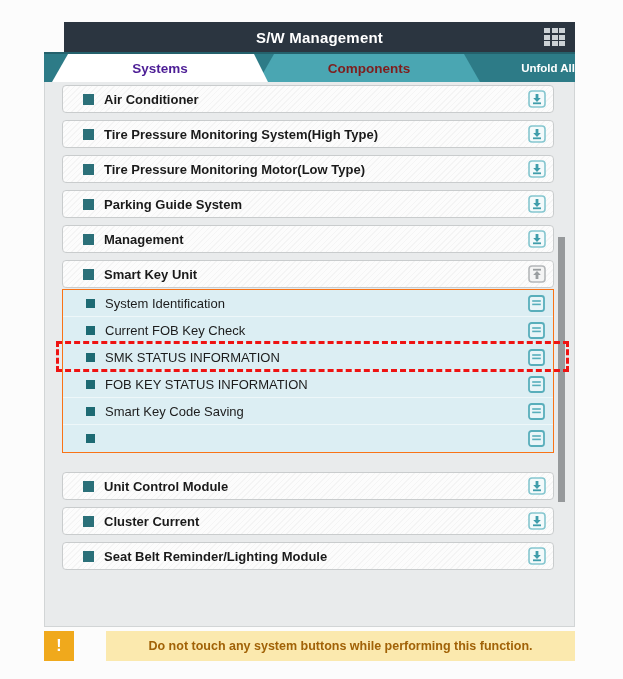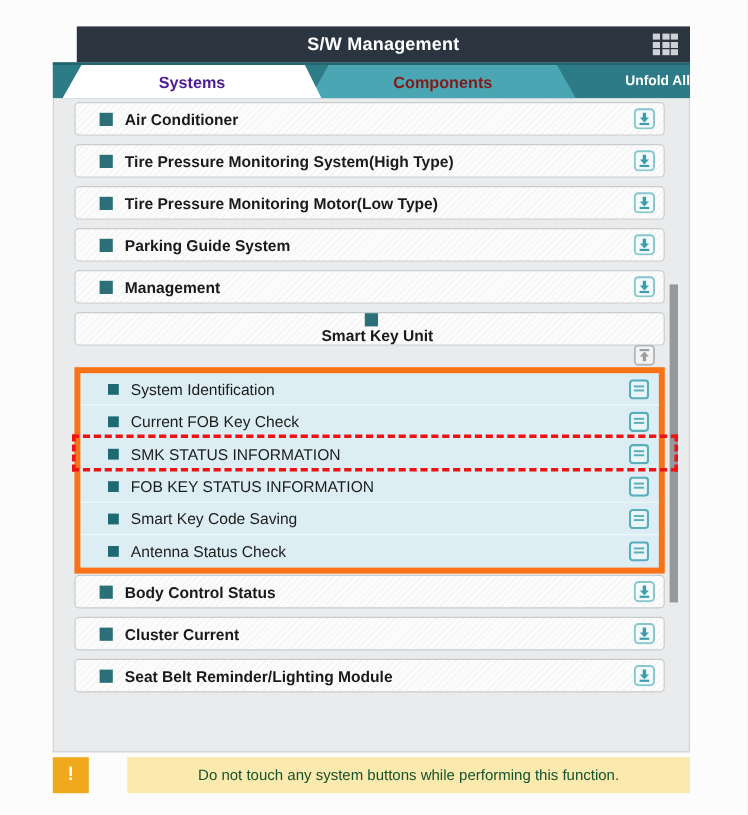--- a/index.html
+++ b/index.html
@@ -25,46 +25,46 @@
   .unfold-all { position:absolute; right:0; top:0; width:112px; height:28px; display:flex; align-items:center;
                 justify-content:flex-end; color:#ffffff; font-weight:bold; font-size:11.5px; cursor:pointer; }
 
   
   .content { position:absolute; top:60px; left:0; width:531px; height:545px; background:#e9ebec;
              border:1px solid #d2d5d6; border-top:none; overflow:hidden; padding:3px 20px 0 17px; }
   .sys-row { height:28px; margin-bottom:7px; border:1px solid #c9cccd; border-radius:4px;
              background-color:#fcfcfc;
              background-image:repeating-linear-gradient(135deg, rgba(120,120,120,0.06) 0 1px, transparent 1px 4px);
              display:flex; align-items:center; padding:0 7px 0 20px; cursor:pointer; }
-  .sys-row.tight { margin-bottom:18px;flex-direction:column; }
+  .sys-row.tight { margin-bottom:1px; }
   .bullet { width:11px; height:11px; background:#2b7079; margin-right:10px; flex:none; }
   .sys-label { font-size:13px; font-weight:bold; color:#1a1a1a; white-space:nowrap; }
   .row-icon { margin-left:auto; width:18px; height:18px; flex:none; cursor:pointer; }
   .row-icon svg { display:block; }
 
   
-  .subgroup { margin-bottom:1px; background:#dceef3; border:5px solid #f97316; }
+  .subgroup { margin-bottom:19px; background:#dceef3; border:1px solid #f97316; }
   .sub-row { height:27px; display:flex; align-items:center; padding:0 8px 0 23px;
              border-bottom:1px solid #eef7f9; position:relative; cursor:pointer; }
   .sub-row:last-child { border-bottom:none; }
   .sub-bullet { width:9px; height:9px; background:#1d6a73; margin-right:10px; flex:none; }
   .sub-label { font-size:13px; font-weight:normal; color:#1c1c1c; white-space:nowrap; }
   .sub-icon { margin-left:auto; width:17px; height:17px; flex:none; cursor:pointer; }
   .sub-icon svg { display:block; }
   .red-outline { position:absolute; left:-7px; right:-16px; top:-3px; bottom:-2px;
                  border:3px dashed #ee1312; pointer-events:none; z-index:5; }
 
   
   .scroll-thumb { position:absolute; right:9px; top:155px; width:7px; height:265px; background:#96999b; cursor:pointer; }
 
   
   .warning { position:absolute; left:0; top:609px; width:531px; height:30px; display:flex; }
   .warn-icon { width:30px; height:30px; background:#f0a91c; color:#ffffff; font-weight:bold; font-size:16px;
                display:flex; align-items:center; justify-content:center; flex:none; }
-  .warn-text { flex:1; background:#fbe9ae; color:#14532d; font-weight:normal; font-size:12.5px;
+  .warn-text { flex:1; background:#fbe9ae; color:#a16207; font-weight:bold; font-size:12.5px;
                display:flex; align-items:center; justify-content:center;margin-left:32px; }
 </style>
 </head>
 <body>
 
 <div class="panel">
 
   <div class="header">
     <span class="header-title">S/W Management</span>
     <span class="grid-icon">
@@ -220,34 +220,33 @@
         <span class="sub-icon">
             <svg width="17" height="17" viewBox="0 0 17 17">
               <rect x="1" y="1" width="15" height="15" rx="2.5" fill="#e9f5f8" stroke="#58aebb" stroke-width="1.8"></rect>
               <rect x="4.2" y="5.2" width="8.6" height="1.6" fill="#58aebb"></rect>
               <rect x="4.2" y="8.6" width="8.6" height="1.6" fill="#58aebb"></rect>
             </svg>
           </span>
       </div>
       <div class="sub-row">
         <span class="sub-bullet"></span>
-        <span class="sub-label">Antenna Status Check</span>
-        <span class="sub-icon">
-            <svg width="17" height="17" viewBox="0 0 17 17">
-              <rect x="1" y="1" width="15" height="15" rx="2.5" fill="#e9f5f8" stroke="#58aebb" stroke-width="1.8"></rect>
-              <rect x="4.2" y="5.2" width="8.6" height="1.6" fill="#58aebb"></rect>
-              <rect x="4.2" y="8.6" width="8.6" height="1.6" fill="#58aebb"></rect>
-            </svg>
-          </span>
-      </div>
-    </div>
-
-    <div class="sys-row">
-      <span class="bullet"></span>
-      <span class="sys-label">Body Control Status</span>
+        <span class="sub-icon">
+            <svg width="17" height="17" viewBox="0 0 17 17">
+              <rect x="1" y="1" width="15" height="15" rx="2.5" fill="#e9f5f8" stroke="#58aebb" stroke-width="1.8"></rect>
+              <rect x="4.2" y="5.2" width="8.6" height="1.6" fill="#58aebb"></rect>
+              <rect x="4.2" y="8.6" width="8.6" height="1.6" fill="#58aebb"></rect>
+            </svg>
+          </span>
+      </div>
+    </div>
+
+    <div class="sys-row">
+      <span class="bullet"></span>
+      <span class="sys-label">Unit Control Module</span>
       <span class="row-icon">
           <svg width="18" height="18" viewBox="0 0 18 18">
             <rect x="1" y="1" width="16" height="16" rx="3" fill="#f3fafb" stroke="#85c6cf" stroke-width="1.6"></rect>
             <path d="M7.6 4h2.8v4h2.4L9 12 5.2 8h2.4z" fill="#3f9dab"></path>
             <rect x="5" y="12.4" width="8" height="1.8" fill="#3f9dab"></rect>
           </svg>
         </span>
     </div>
 
     <div class="sys-row">

